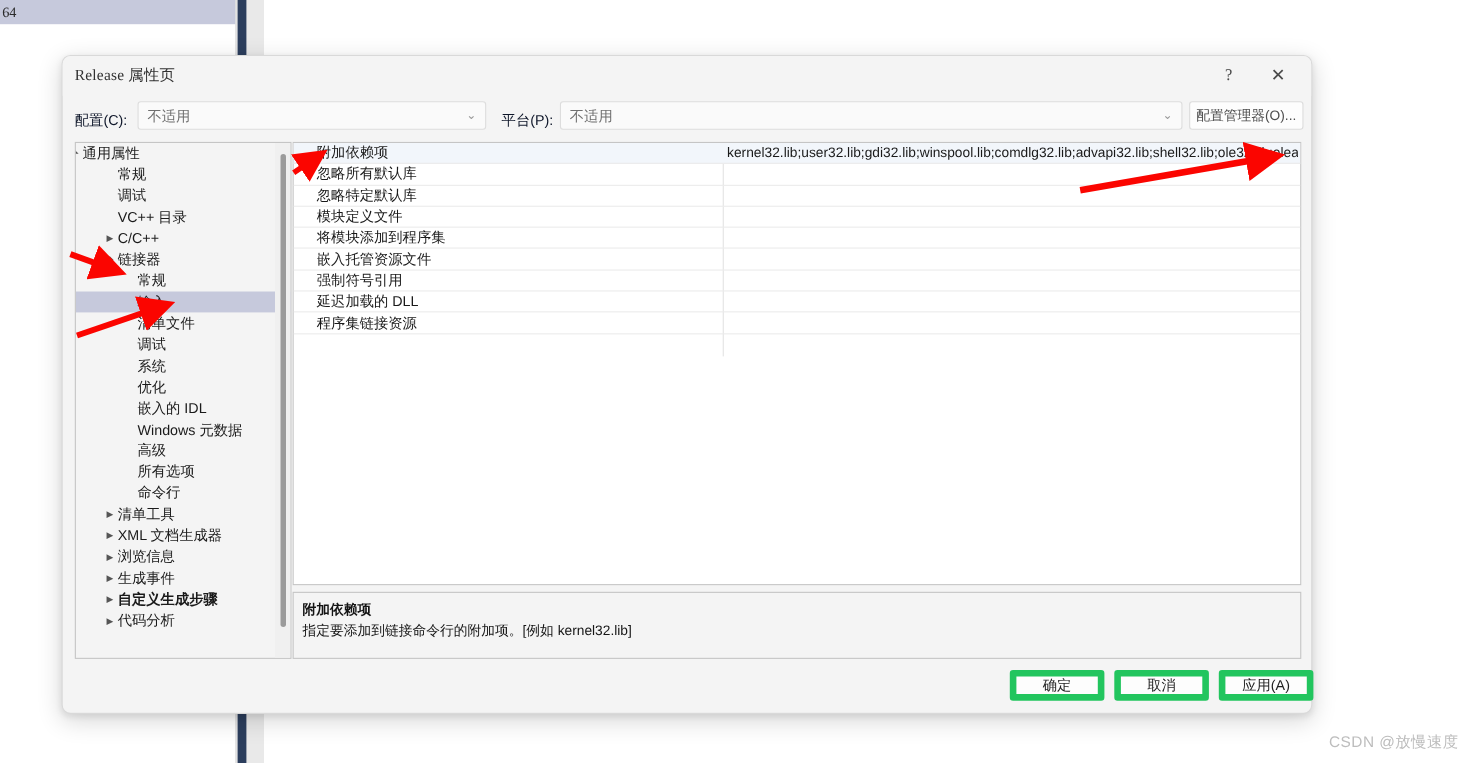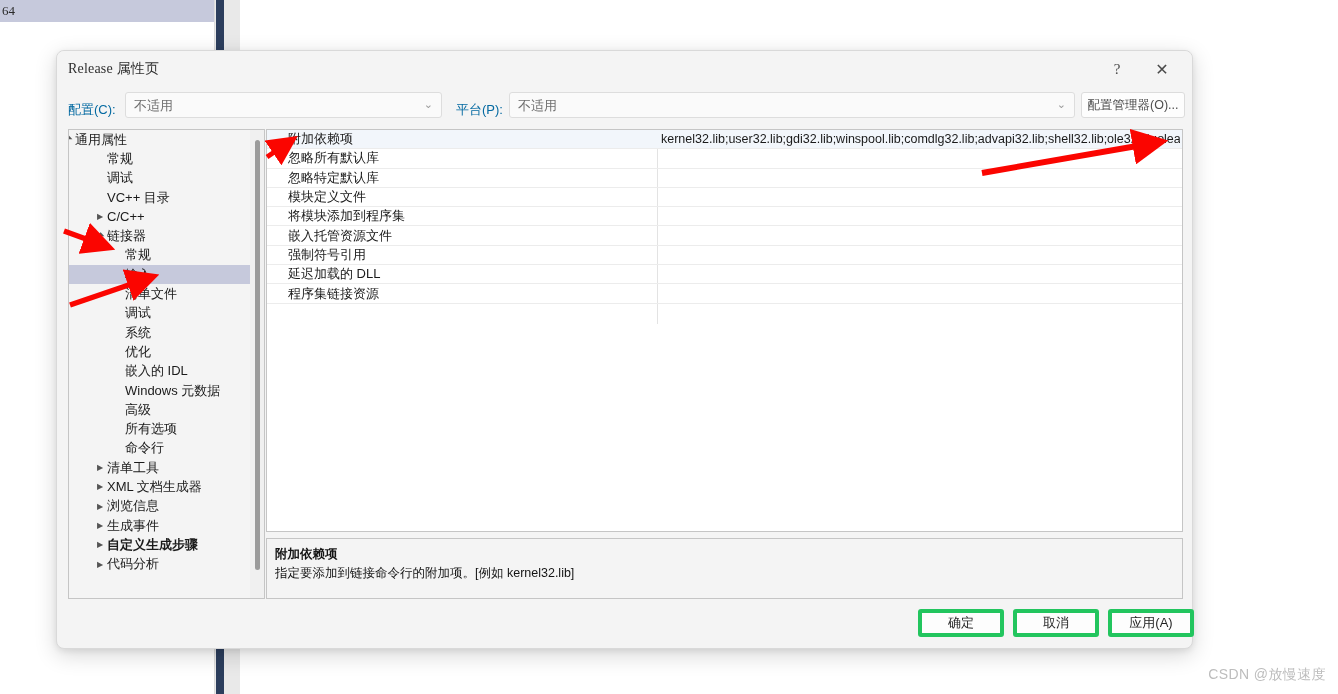--- a/index.html
+++ b/index.html
@@ -57,21 +57,21 @@
     display: flex; align-items: center; justify-content: center;
     font-size: 15px; color: #4a4a4a; cursor: default;
   }
   #help-button { right: 55px; }
   #close-button { right: 10px; font-size: 16px; }
 
   
   #config-row { position: absolute; left: 0; top: 38px; width: 100%; height: 40px; }
   .cfg-label {
     position: absolute; top: 12px;
-    font-size: 13px; color: #0369a1;
+    font-size: 13px; color: #0f172a;
   }
   #config-label { left: 11px; }
   #platform-label { left: 399px; }
   .cfg-combo {
     position: absolute; top: 3px; height: 26px;
     background: #fafafa; border: 1px solid #dddddd; border-radius: 3px;
   }
   #config-combo { left: 68px; width: 317px; }
   #platform-combo { left: 452px; width: 566px; }
   .cfg-combo .val {
@@ -152,21 +152,21 @@
     font-size: 12.5px; font-weight: bold; color: #151515;
   }
   #desc-text {
     position: absolute; left: 8px; top: 26px;
     font-size: 12.5px; color: #151515;
   }
 
   
   .footer-button {
     position: absolute; top: 558px; width: 86px; height: 28px;
-    background: #fdfdfd; border: 4px solid #22c55e; border-radius: 3px;
+    background: #fdfdfd; border: 6px solid #22c55e; border-radius: 3px;
     display: flex; align-items: center; justify-content: center;
     font-size: 13px; color: #1f1f1f;
   }
   #ok-button { left: 861px; }
   #cancel-button { left: 956px; }
   #apply-button { left: 1051px; }
 
   
   #arrow-overlay {
     position: absolute; inset: 0; pointer-events: none;

